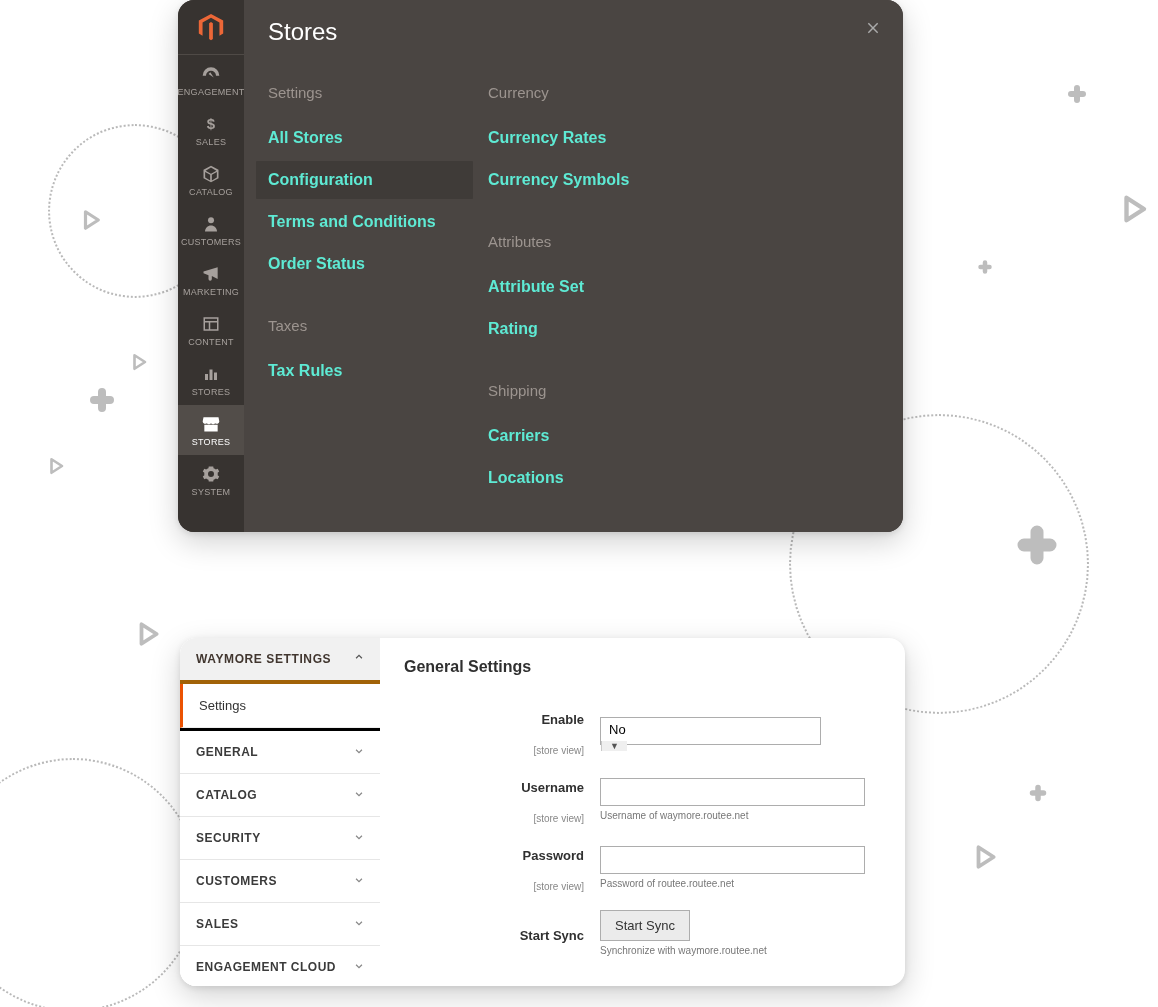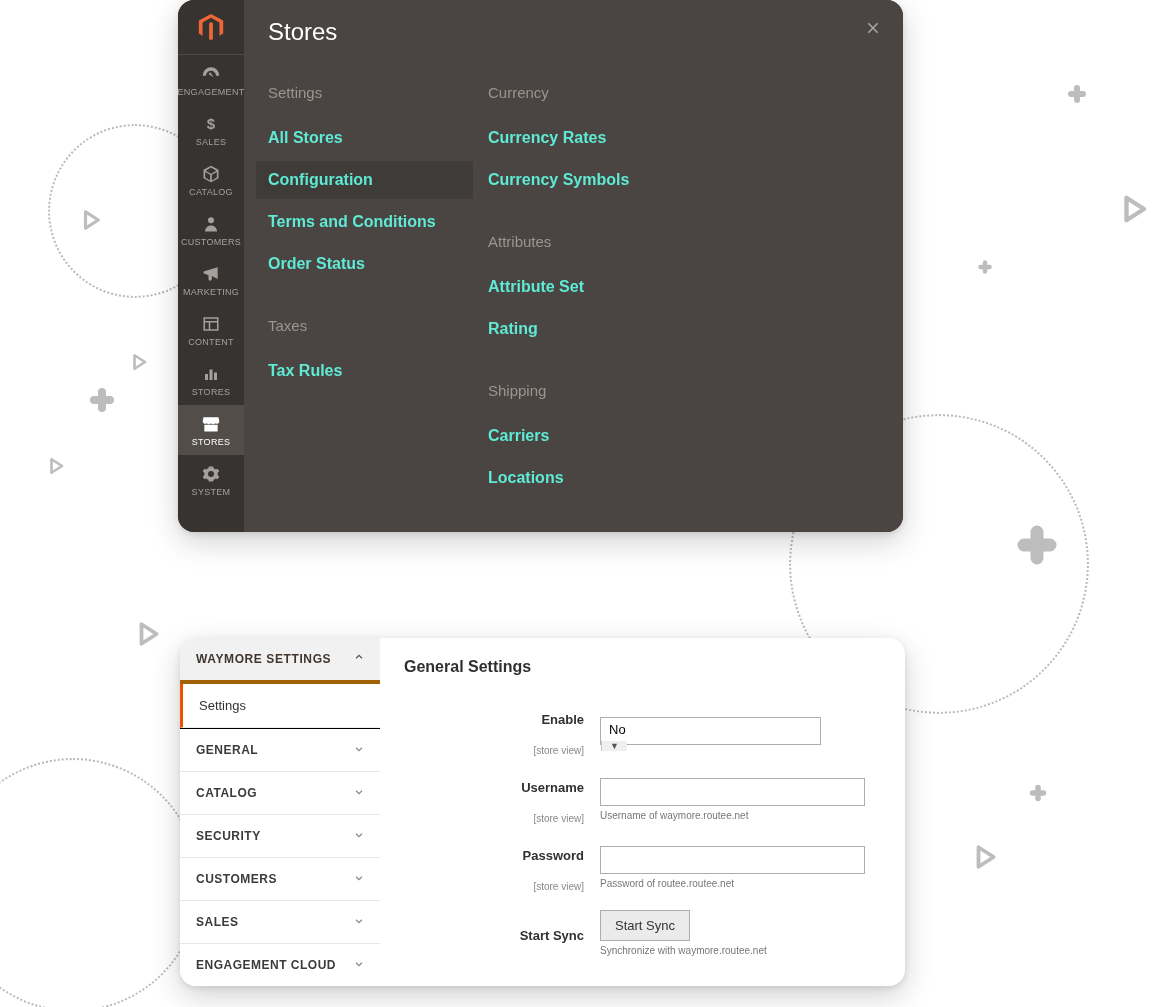--- a/index.html
+++ b/index.html
@@ -152,21 +152,21 @@
   .config-subitem {
     padding: 14px 16px;
     font-size: 13px;
     color: #333;
     border-left: 3px solid #eb5202;
     background: #fff;
     border-bottom: 1px solid #eee;
     cursor: pointer;
   }
   .config-accordion {
-    border-top: 1px solid #000000;
+    border-top: 3px solid #000000;
   }
   .config-acc-item {
     padding: 14px 16px;
     font-size: 12px;
     font-weight: 600;
     color: #3b3b3b;
     letter-spacing: 0.5px;
     display: flex;
     align-items: center;
     justify-content: space-between;

